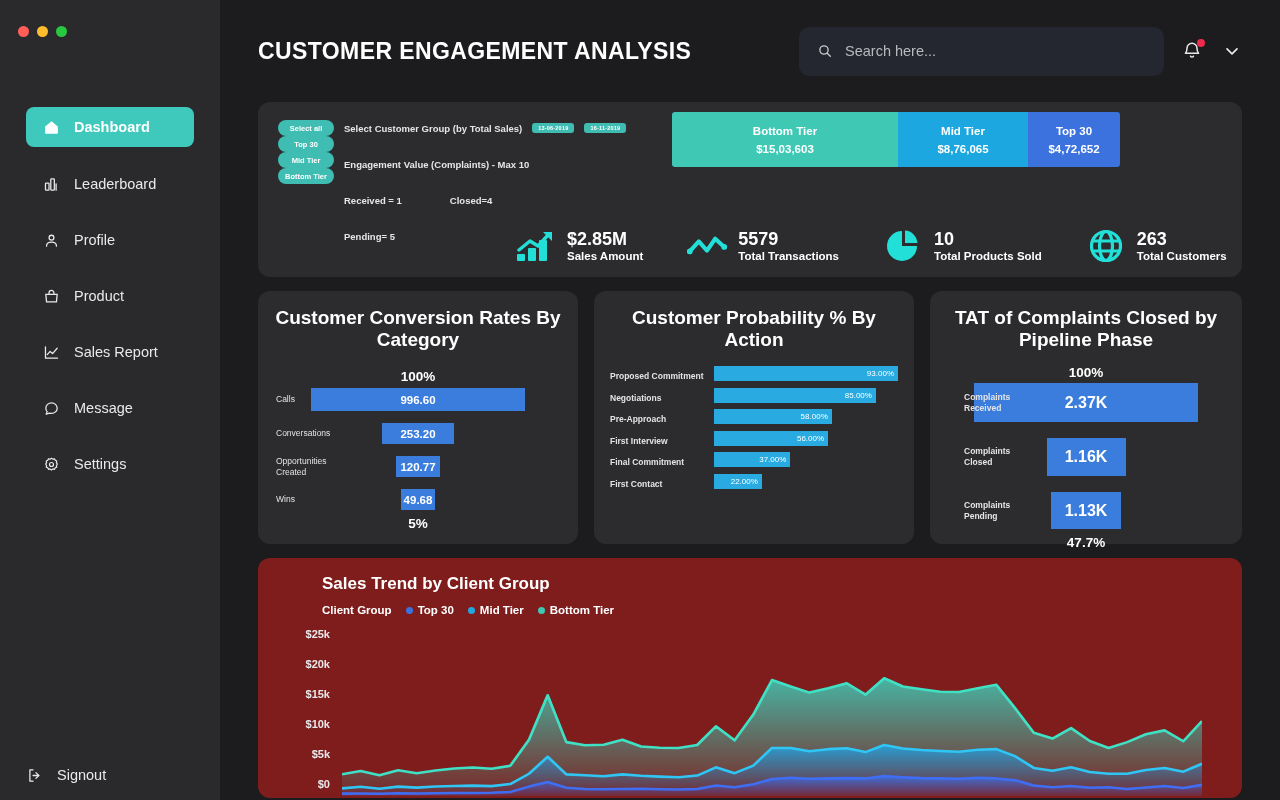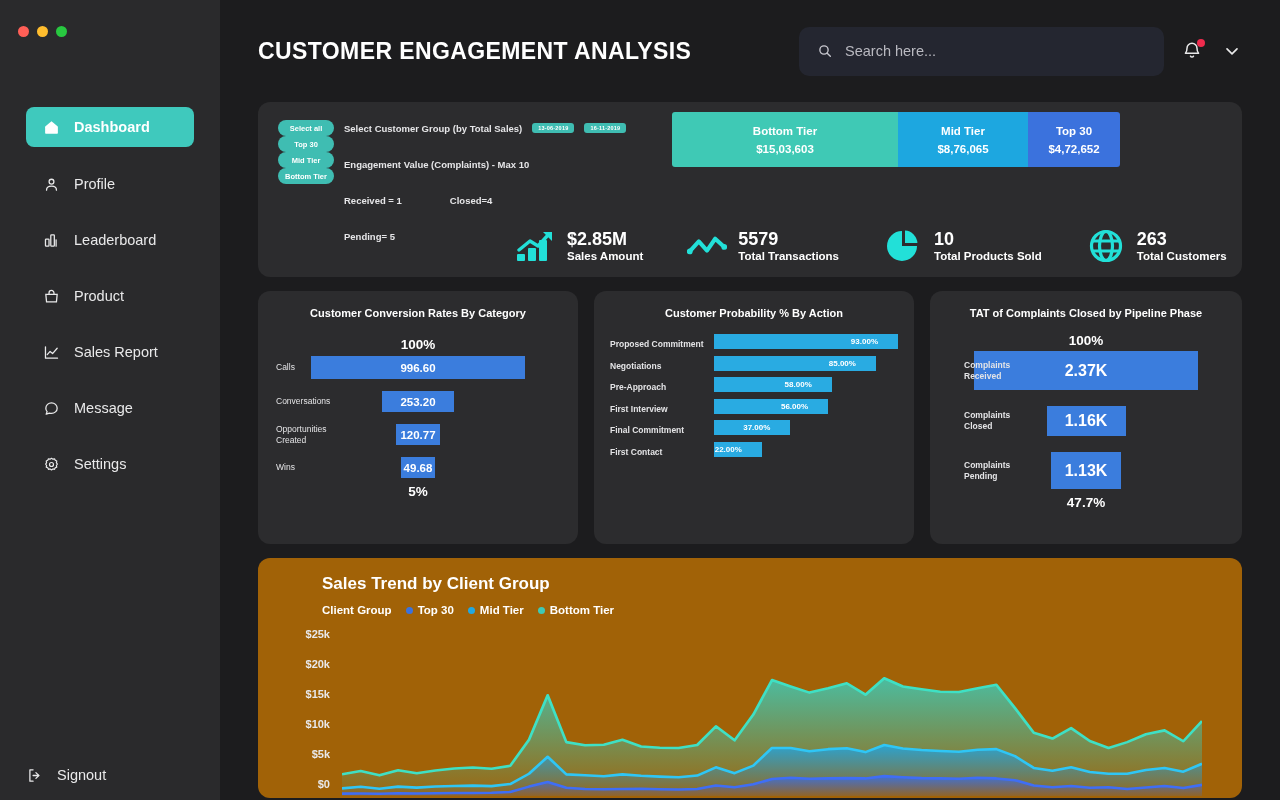--- a/index.html
+++ b/index.html
@@ -146,21 +146,21 @@
     border-radius: 12px;
     height: 253px;
     padding: 16px 16px 12px;
     position: relative;
   }
   .card.c1 { width: 320px; flex: 0 0 320px; }
   .card.c2 { width: 320px; flex: 0 0 320px; }
   .card.c3 { flex: 1; }
   .card-title {
     text-align: center; color: #ffffff;
-    font-size: 11px; font-weight: 700;
+    font-size: 19px; font-weight: 700;
     margin-bottom: 4px;
   }
 
   
   .funnel { display: flex; flex-direction: column; align-items: center; }
   .funnel .cap {
     color: #ffffff; font-size: 13.5px; font-weight: 700;
     margin: 14px 0 4px;
   }
   .funnel .cap.bottom { margin: 6px 0 0; }
@@ -188,27 +188,27 @@
   .hrow { display: flex; align-items: flex-end; height: 16px; margin-bottom: 5.5px; }
   .hrow .hlab {
     width: 104px; flex: 0 0 104px;
     color: #e4e4e6; font-size: 8.5px; font-weight: 600;
     text-align: left; padding-right: 6px;
   }
   .hbarwrap { flex: 1; height: 15px; position: relative; }
   .hbar {
     height: 15px; background: #29abe2;
     display: flex; align-items: center; justify-content: flex-end;
-    padding-right: 20px;
-    color: #ffffff; font-size: 8px; font-weight: 700;
+    padding-right: 4px;
+    color: #ffffff; font-size: 8px; font-weight: 400;
   }
 
   
   .trend {
-    background: #a16207;
+    background: #7f1d1d;
     border-radius: 12px;
     margin-top: 14px;
     height: 240px;
     padding: 16px 18px 0 22px;
     position: relative;
     overflow: hidden;
   }
   .trend-title { color: #ffffff; font-size: 17px; font-weight: 700; padding-left: 42px; }
   .legend {
     display: flex; align-items: center; gap: 8px;
@@ -248,36 +248,36 @@
           <svg viewBox="0 0 24 24" fill="#ffffff">
               <path d="M12 3.2 3.5 10.4c-.3.3-.5.7-.5 1.1v8.3c0 .6.4 1 1 1h16c.6 0 1-.4 1-1v-8.3c0-.4-.2-.8-.5-1.1L12 3.2z"></path>
             </svg>
         </span>
         <span>Dashboard</span>
       </div>
 
       <div class="nav-item">
         <span class="ico">
           <svg viewBox="0 0 24 24" fill="none" stroke="#e9e9ea" stroke-width="1.8" stroke-linecap="round">
-              <circle cx="12" cy="8" r="3.4"></circle>
-              <path d="M5 20c0-3.6 3.1-5.6 7-5.6s7 2 7 5.6"></path>
-            </svg>
-        </span>
-        <span>Profile</span>
+              <rect x="3.5" y="10" width="5" height="10" rx="1"></rect>
+              <rect x="11" y="4" width="5" height="16" rx="1"></rect>
+              <path d="M18.5 11v9"></path>
+            </svg>
+        </span>
+        <span>Leaderboard</span>
       </div>
 
       <div class="nav-item">
         <span class="ico">
           <svg viewBox="0 0 24 24" fill="none" stroke="#e9e9ea" stroke-width="1.8" stroke-linecap="round">
-              <rect x="3.5" y="10" width="5" height="10" rx="1"></rect>
-              <rect x="11" y="4" width="5" height="16" rx="1"></rect>
-              <path d="M18.5 11v9"></path>
-            </svg>
-        </span>
-        <span>Leaderboard</span>
+              <circle cx="12" cy="8" r="3.4"></circle>
+              <path d="M5 20c0-3.6 3.1-5.6 7-5.6s7 2 7 5.6"></path>
+            </svg>
+        </span>
+        <span>Profile</span>
       </div>
 
       <div class="nav-item">
         <span class="ico">
           <svg viewBox="0 0 24 24" fill="none" stroke="#e9e9ea" stroke-width="1.8" stroke-linecap="round">
               <path d="M4 9h16l-1 10.5H5L4 9z"></path>
               <path d="M8.5 9V7a3.5 3.5 0 0 1 7 0v2"></path>
             </svg>
         </span>
         <span>Product</span>
@@ -536,21 +536,21 @@
         <div class="card-title">TAT of Complaints Closed by Pipeline Phase</div>
         <div class="funnel">
           <div class="cap" style="margin:10px 0 3px;">100%</div>
 
           <div class="frow" style="margin-bottom:16px;">
             <span class="flab">Complaints Received</span>
             <span class="fbar" style="width:224px;height:39px;">2.37K</span>
           </div>
           <div class="frow" style="margin-bottom:16px;">
             <span class="flab">Complaints Closed</span>
-            <span class="fbar" style="width:79px;height:30px;">1.16K</span>
+            <span class="fbar" style="width:79px;height:38px;">1.16K</span>
           </div>
           <div class="frow">
             <span class="flab">Complaints Pending</span>
             <span class="fbar" style="width:70px;height:37px;">1.13K</span>
           </div>
 
           <div class="cap bottom" style="margin-top:6px;">47.7%</div>
         </div>
       </div>
 

